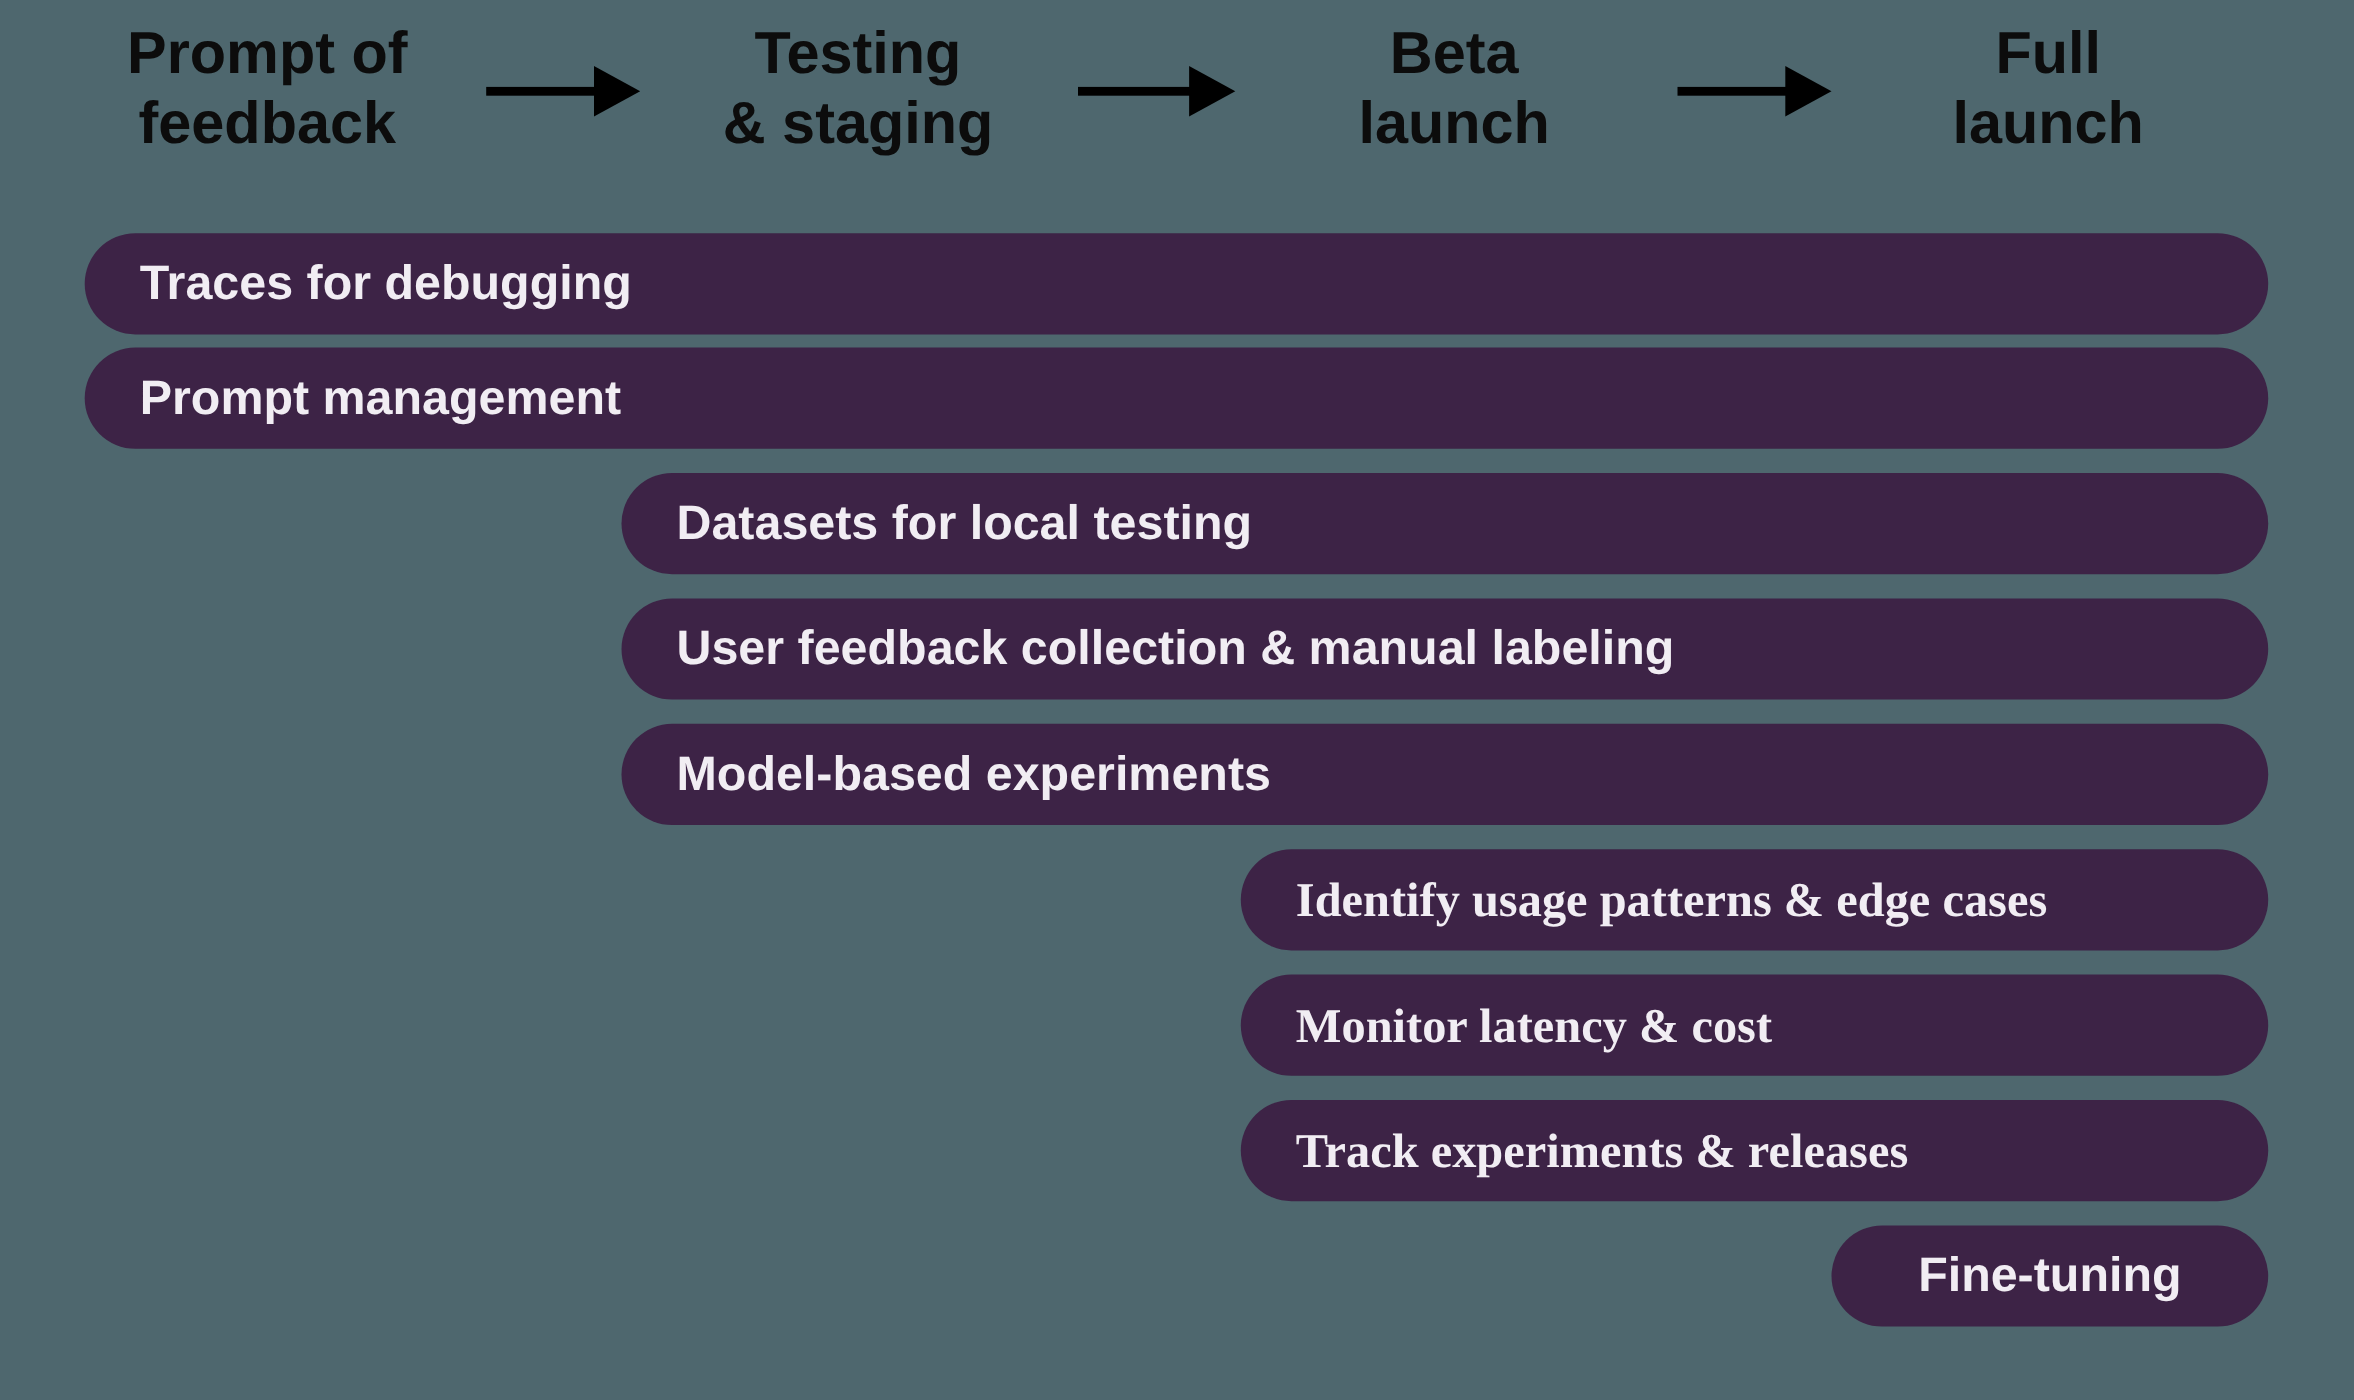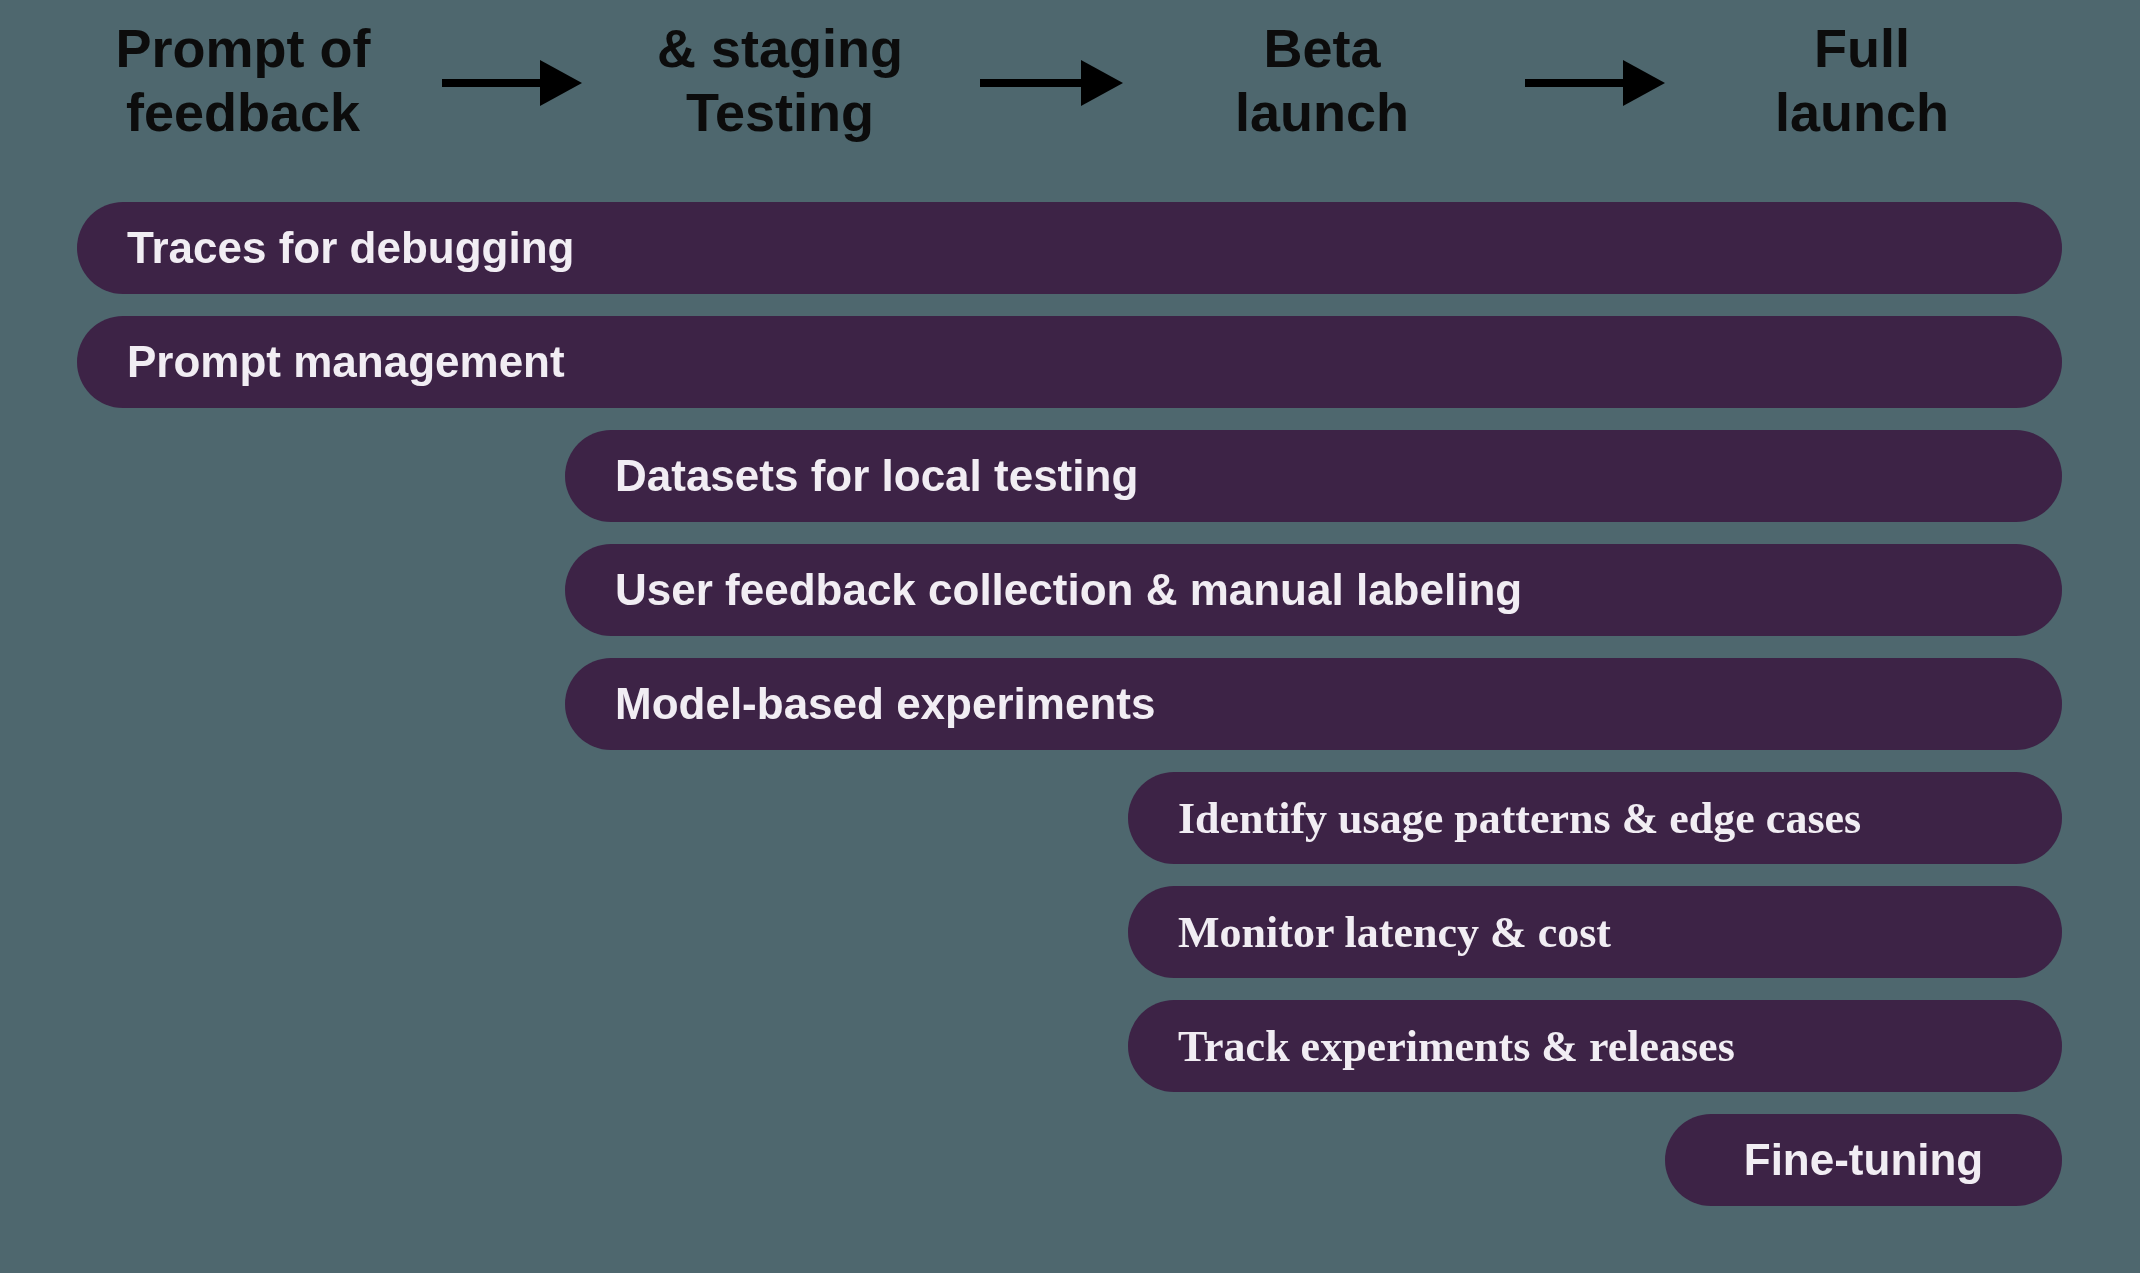--- a/index.html
+++ b/index.html
@@ -62,35 +62,35 @@
     align-items:center;
     box-sizing:border-box;
     padding-left:50px;
     white-space:nowrap;
   }
   
   .start-0{left:77px;  width:1985px;}
   .start-1{left:565px; width:1497px;}
   .start-2{left:1128px;width:934px;font-family:Liberation Serif, serif;}
   .start-3{left:1665px;width:397px;}
-  .row-1{top:202px;} .row-2{top:316px;} .row-3{top:430px;}
+  .row-1{top:212px;} .row-2{top:316px;} .row-3{top:430px;}
   .row-4{top:544px;} .row-5{top:658px;} .row-6{top:772px;}
   .row-7{top:886px;} .row-8{top:1000px;} .row-9{top:1114px;}
   .bar.centered{justify-content:center;padding-left:0;}
 </style>
 </head>
 <body style="--bg: #4e676e; --bar: #3d2346; --bar-ink: #f1edf3; --header-ink: #0c0c0c;">
 
 <div class="phase-label phase-1">
   <div>Prompt of</div>
   <div>feedback</div>
 </div>
 <div class="phase-label phase-2">
+  <div>Testing</div>
   <div>&amp; staging</div>
-  <div>Testing</div>
 </div>
 <div class="phase-label phase-3">
   <div>Beta</div>
   <div>launch</div>
 </div>
 <div class="phase-label phase-4">
   <div>Full</div>
   <div>launch</div>
 </div>
 

